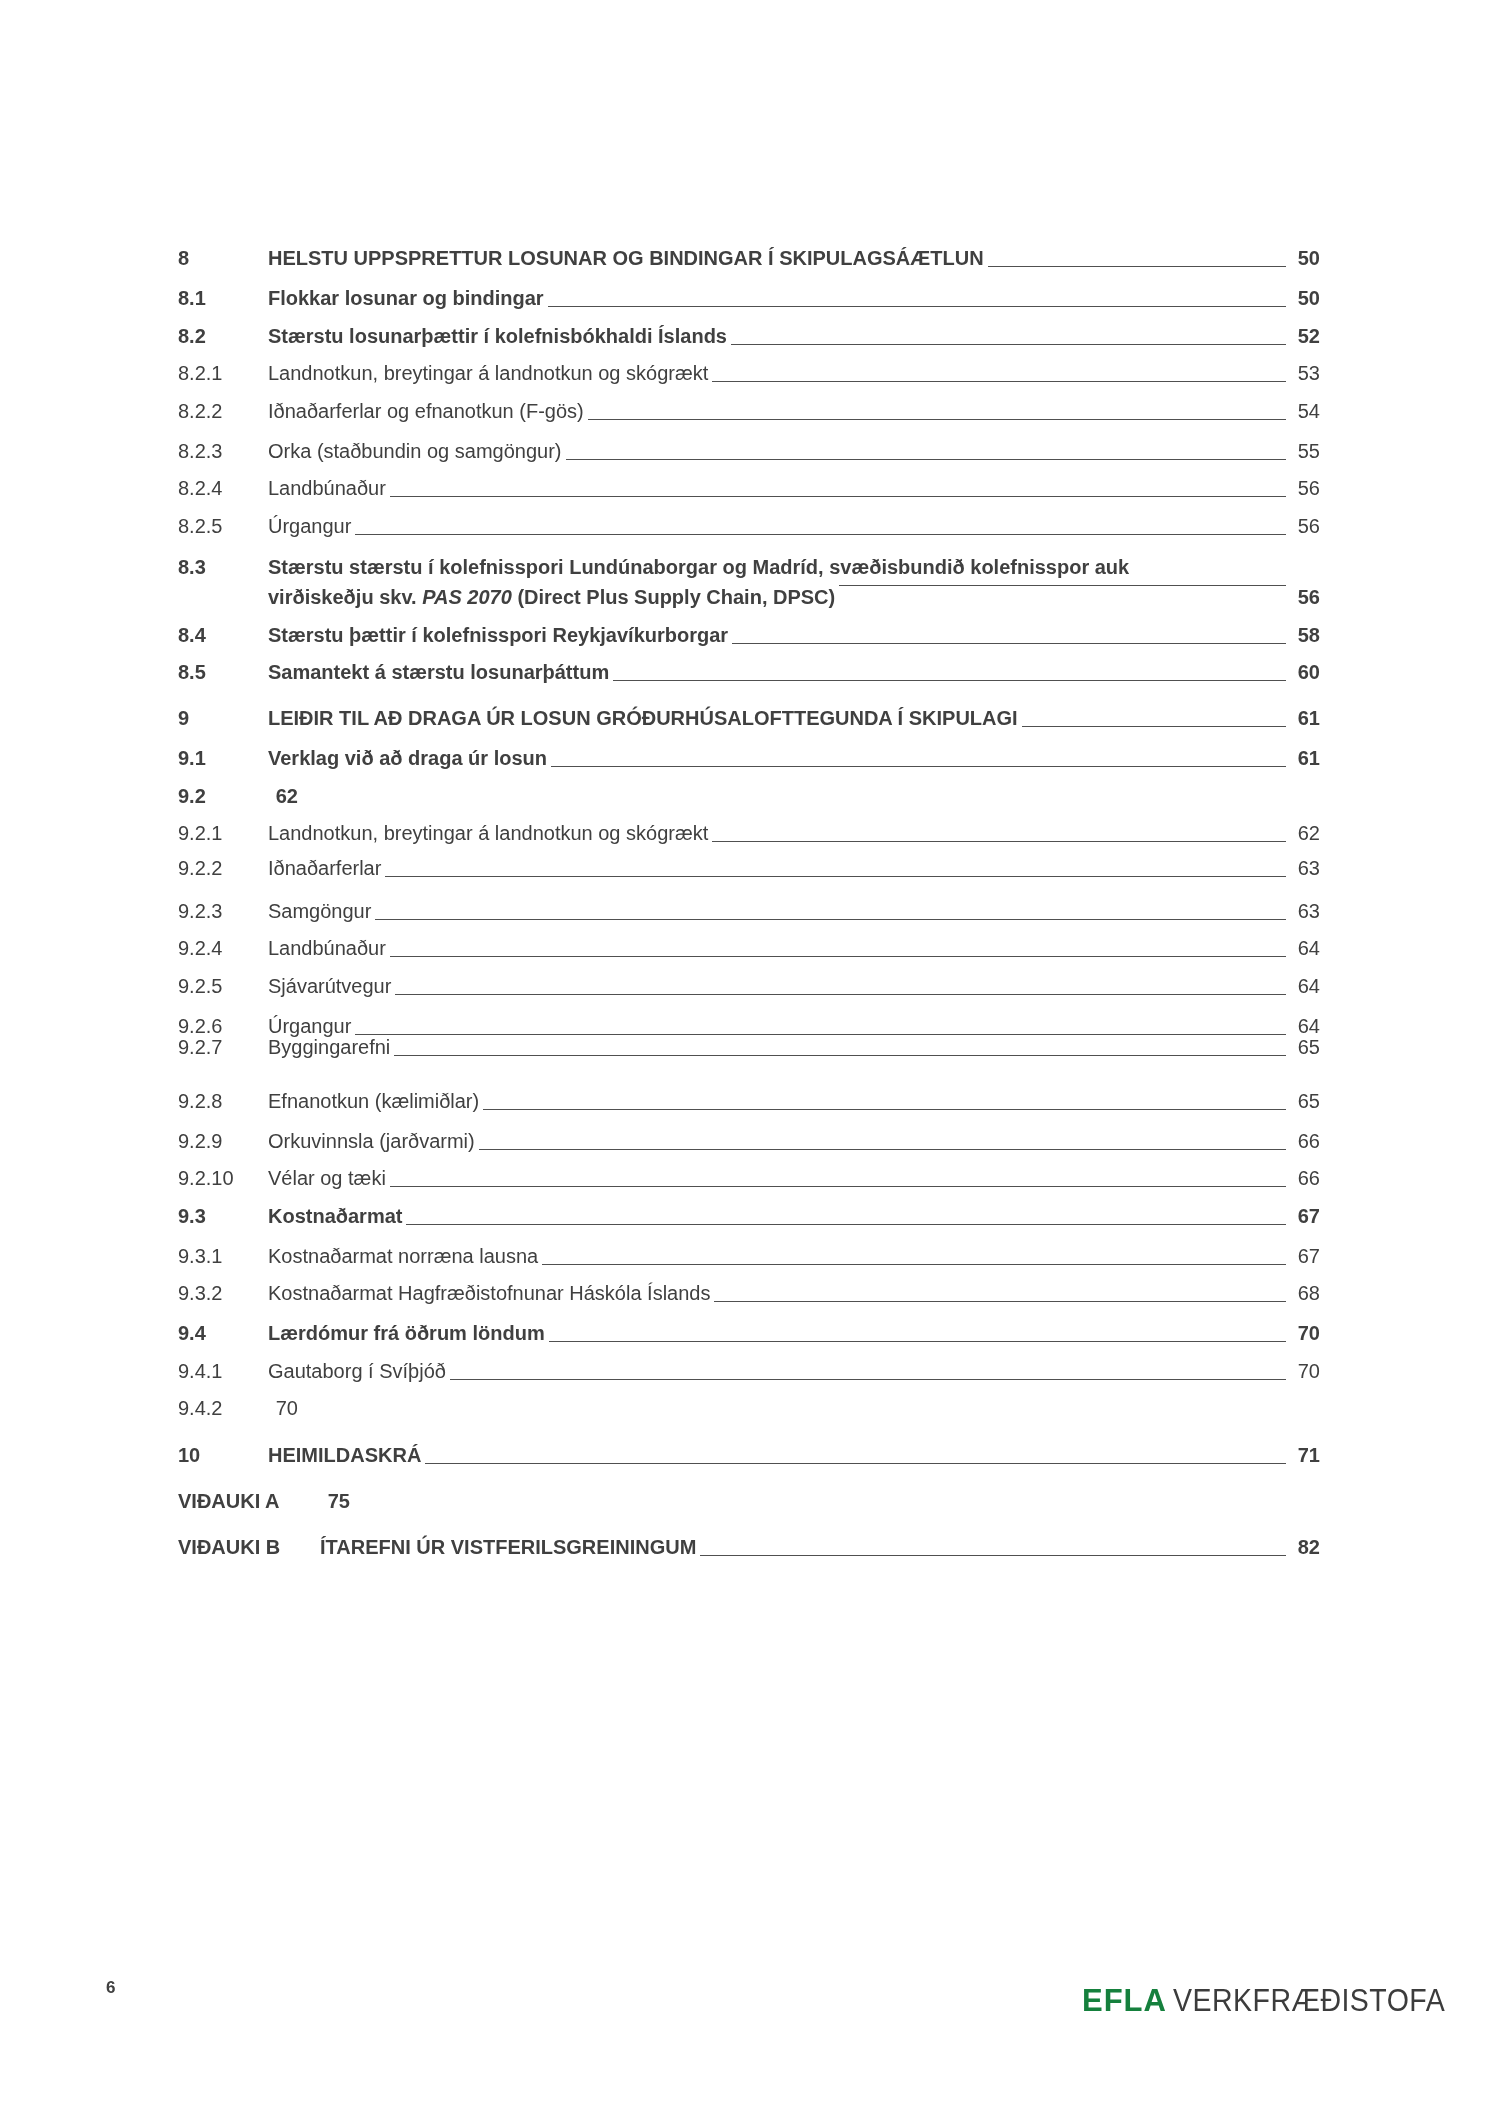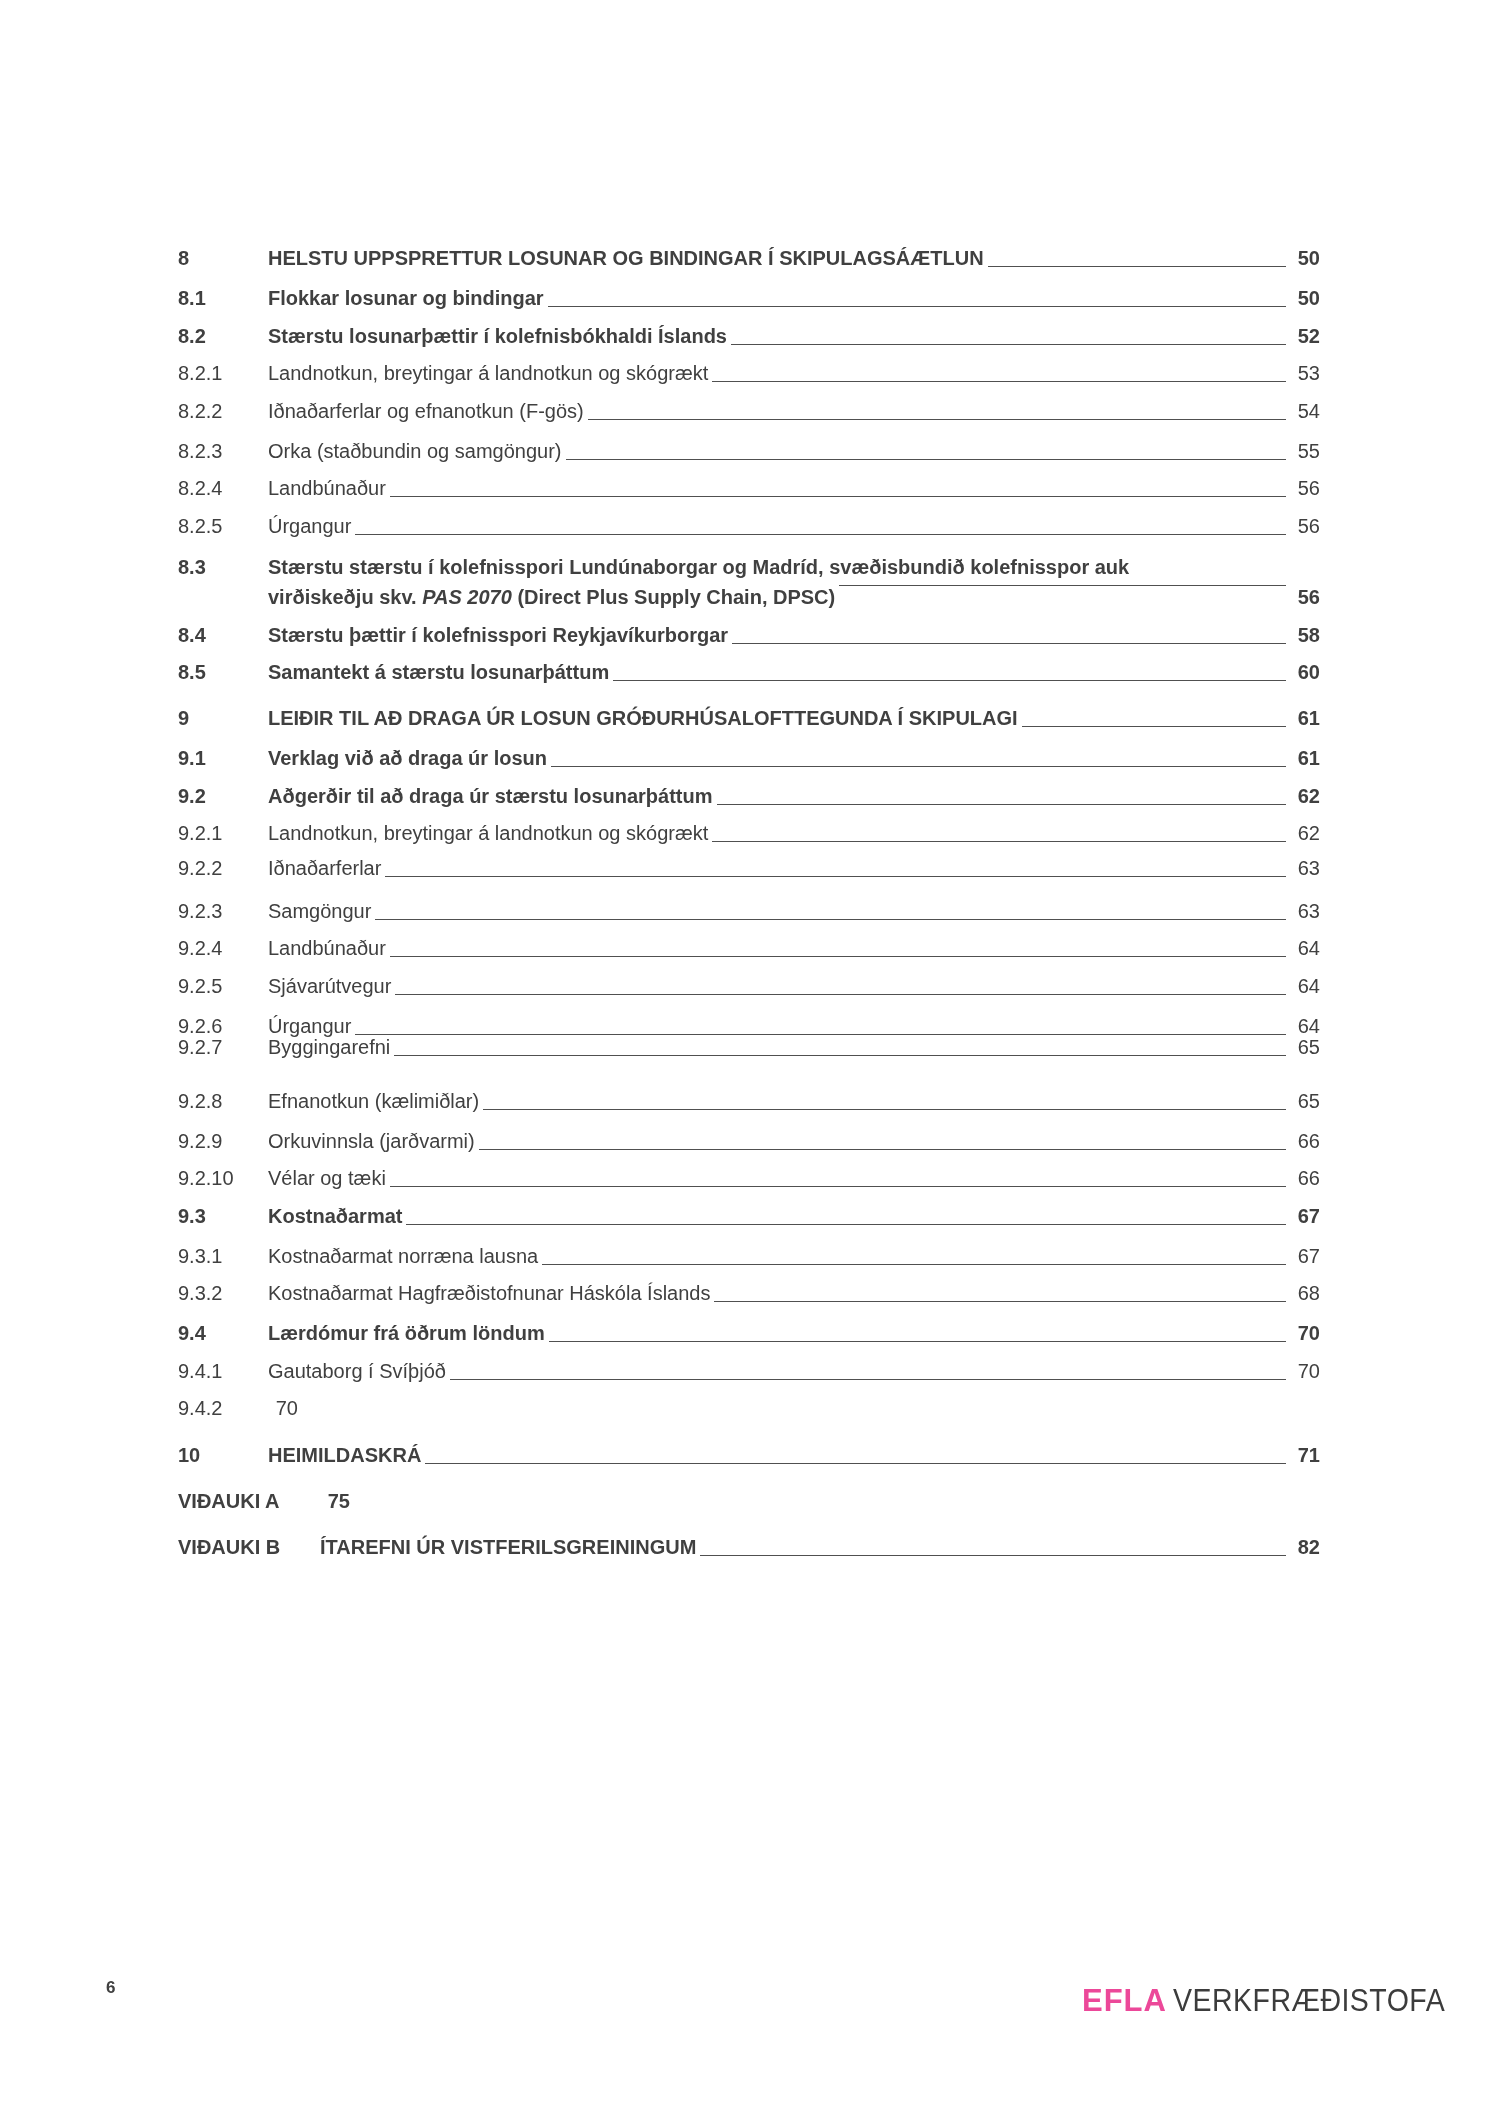--- a/index.html
+++ b/index.html
@@ -30,21 +30,21 @@
   .ital { font-style: italic; }
 
   .footer-num {
     position: absolute; left: 106px; top: 1978px;
     font-size: 17px; font-weight: bold; color: #404040;
   }
   .logo {
     position: absolute; left: 1082px; top: 1983px;
     font-size: 31px; line-height: 36px; white-space: nowrap; letter-spacing: 0.5px;
   }
-  .logo .efla { color: #ec4899; font-weight: bold; letter-spacing: 1px; }
+  .logo .efla { color: #15803d; font-weight: bold; letter-spacing: 1px; }
   .logo .vf { color: #3c3c3c; font-weight: normal; margin-left: 6px; transform: scaleX(0.92); display: inline-block; transform-origin: left; }
 </style>
 </head>
 <body>
 
 <div class="toc">
 
   <div class="row bold" style="top:245px">
     <span class="num">8</span>
     <span class="title-wrap">
@@ -160,24 +160,20 @@
     <span class="num">9.1</span>
     <span class="title-wrap">
         <span class="title">Verklag við að draga úr losun</span>
         <span class="leader"></span>
       </span>
     <span class="page">61</span>
   </div>
 
   <div class="row bold" style="top:783px">
     <span class="num">9.2</span>
-    <span class="title-wrap">
-        <span class="title">Aðgerðir til að draga úr stærstu losunarþáttum</span>
-        <span class="leader"></span>
-      </span>
     <span class="page">62</span>
   </div>
 
   <div class="row" style="top:820px">
     <span class="num">9.2.1</span>
     <span class="title-wrap">
         <span class="title">Landnotkun, breytingar á landnotkun og skógrækt</span>
         <span class="leader"></span>
       </span>
     <span class="page">62</span>

